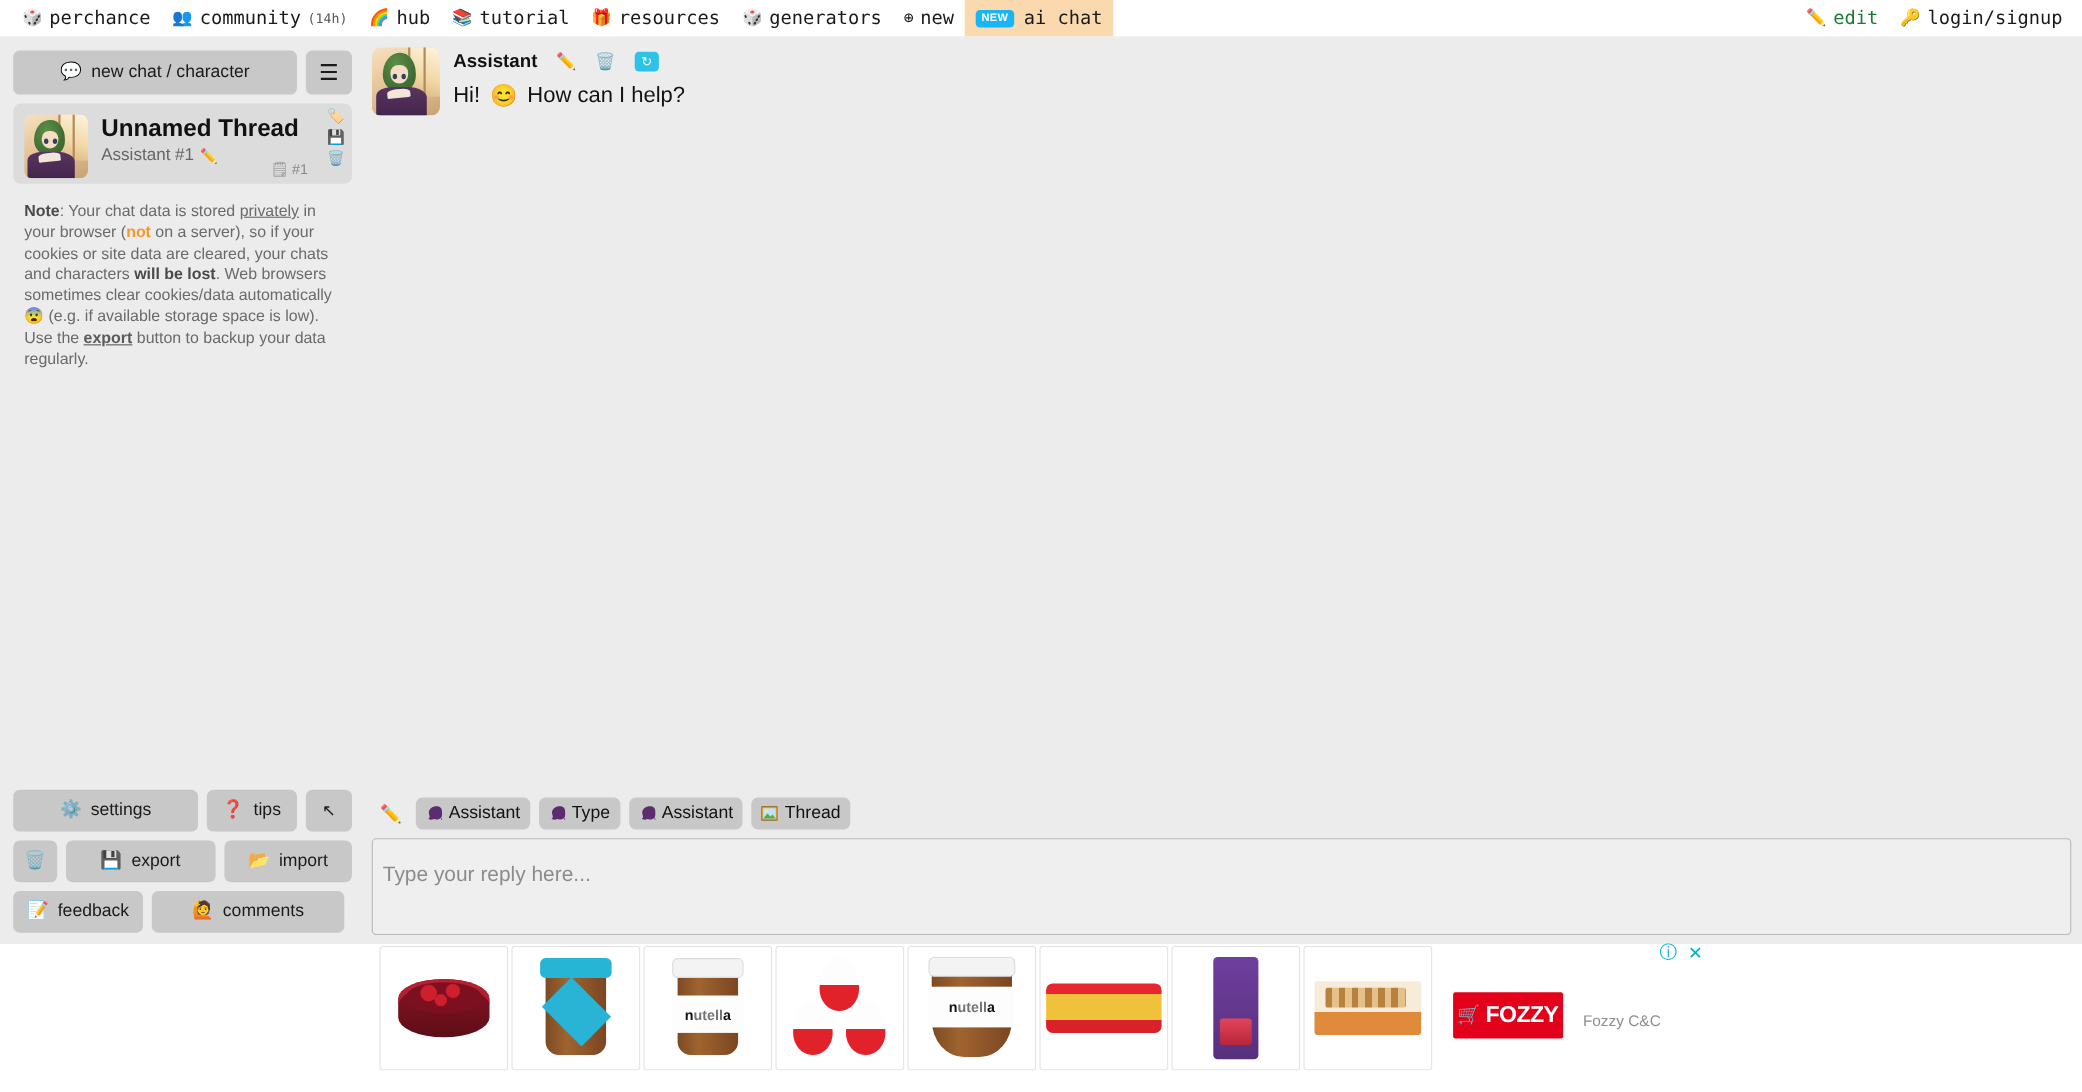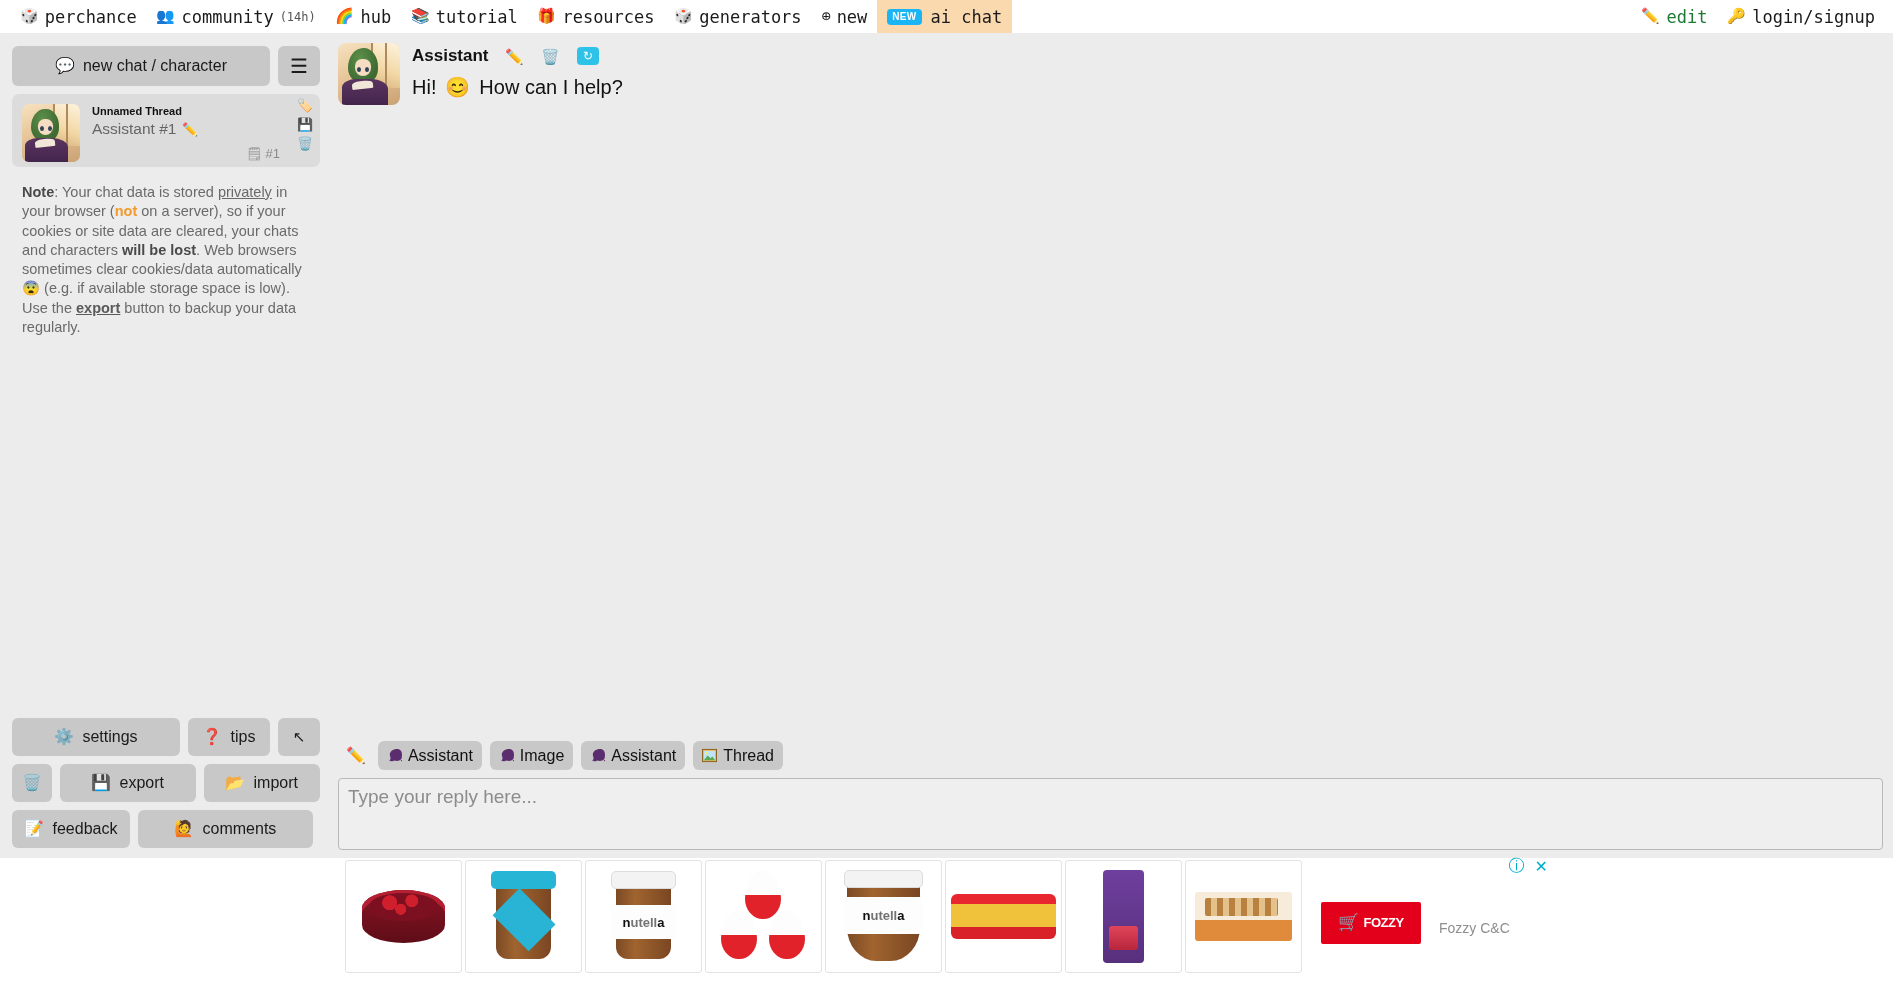--- a/index.html
+++ b/index.html
@@ -106,21 +106,21 @@
   }
   #thread-avatar {
     width: 58px; height: 58px;
     border-radius: 7px;
     flex: 0 0 58px;
     overflow: hidden;
     position: relative;
   }
   .thread-meta { flex: 1; min-width: 0; padding-top: 1px; }
   #thread-title {
-    font-size: 11px; font-weight: bold; color: #111;
+    font-size: 22px; font-weight: bold; color: #111;
     line-height: 1.1;
   }
   #thread-sub {
     font-size: 15.5px; color: #666; margin-top: 3px;
     display: flex; align-items: center; gap: 6px;
   }
   #thread-sub .pencil { font-size: 13px; }
   #thread-count {
     position: absolute;
     right: 40px; bottom: 6px;
@@ -209,27 +209,27 @@
     font-size: 16px; color: #111;
     display: flex; align-items: center; gap: 6px;
     cursor: pointer;
     font-family: "Liberation Sans", sans-serif;
   }
   .head-ico { width: 15px; height: 15px; display: block; }
 
   #composer { display: flex; gap: 8px; align-items: flex-start; padding-bottom: 8px; }
   #reply-input {
     flex: 1;
-    height: 72px;
+    height: 88px;
     background: #efefef;
     border: 1px solid #b9b9b9;
     border-radius: 4px;
     font-size: 19px;
     color: #222;
-    padding: 7px 9px;
+    padding: 22px 9px;
     resize: none;
     font-family: "Liberation Sans", sans-serif;
     outline: none;
   }
   #reply-input::placeholder { color: #8c8c8c; }
   #composer-right { display: flex; flex-direction: column; gap: 8px; width: 108px; }
   #send-btn { height: 44px; font-size: 18px; }
   #options-btn { height: 30px; font-size: 16px; }
   .send-arrow {
     background: #19a9e8; color: #fff;
@@ -273,21 +273,21 @@
   #fozzy-logo {
     background: #e2001a;
     width: 100px; height: 42px;
     border-radius: 2px;
     display: flex; align-items: center; justify-content: center;
     gap: 4px;
     flex: 0 0 100px;
   }
   #fozzy-logo .cartico { font-size: 17px; color: #fff; }
   #fozzy-logo .ftext {
-    color: #fff; font-weight: bold; font-size: 13px;
+    color: #fff; font-weight: bold; font-size: 21px;
     font-family: "Liberation Sans", sans-serif;
     letter-spacing: -0.5px;
   }
   #ad-head {
     font-size: 19px; color: #333; line-height: 1.26;
     max-width: 210px;
   }
   #ad-adv { font-size: 14px; color: #8e8e8e; margin-top: 11px; }
   #ad-controls {
     position: absolute; top: -4px; right: 0;
@@ -594,21 +594,21 @@
           <circle cx="15.4" cy="13.4" r="0.7" fill="#5b2d6e"></circle>
         </svg>
         <span>Assistant</span>
       </button>
       <button class="chip">
         <svg class="head-ico" viewBox="0 0 16 16">
           <path d="M10.5 1C6.5 1 3 3.6 3 7c0 1.6.8 2.7.8 4.2 0 .9-.6 1.6-1.3 2 .1.5 1.6.8 3 .8 1 0 1.8-.2 2.2-.6.9.3 1.9.4 2.8.4 4 0 5.5-2.4 5.5-6.3C16 3.6 14.5 1 10.5 1z" fill="#5b2d6e"></path>
           <circle cx="14.2" cy="11.2" r="1.1" fill="#5b2d6e"></circle>
           <circle cx="15.4" cy="13.4" r="0.7" fill="#5b2d6e"></circle>
         </svg>
-        <span>Image</span>
+        <span>Type</span>
       </button>
       <button class="chip">
         <svg class="head-ico" viewBox="0 0 16 16">
           <path d="M10.5 1C6.5 1 3 3.6 3 7c0 1.6.8 2.7.8 4.2 0 .9-.6 1.6-1.3 2 .1.5 1.6.8 3 .8 1 0 1.8-.2 2.2-.6.9.3 1.9.4 2.8.4 4 0 5.5-2.4 5.5-6.3C16 3.6 14.5 1 10.5 1z" fill="#5b2d6e"></path>
           <circle cx="14.2" cy="11.2" r="1.1" fill="#5b2d6e"></circle>
           <circle cx="15.4" cy="13.4" r="0.7" fill="#5b2d6e"></circle>
         </svg>
         <span>Assistant</span>
       </button>
       <button class="chip">

